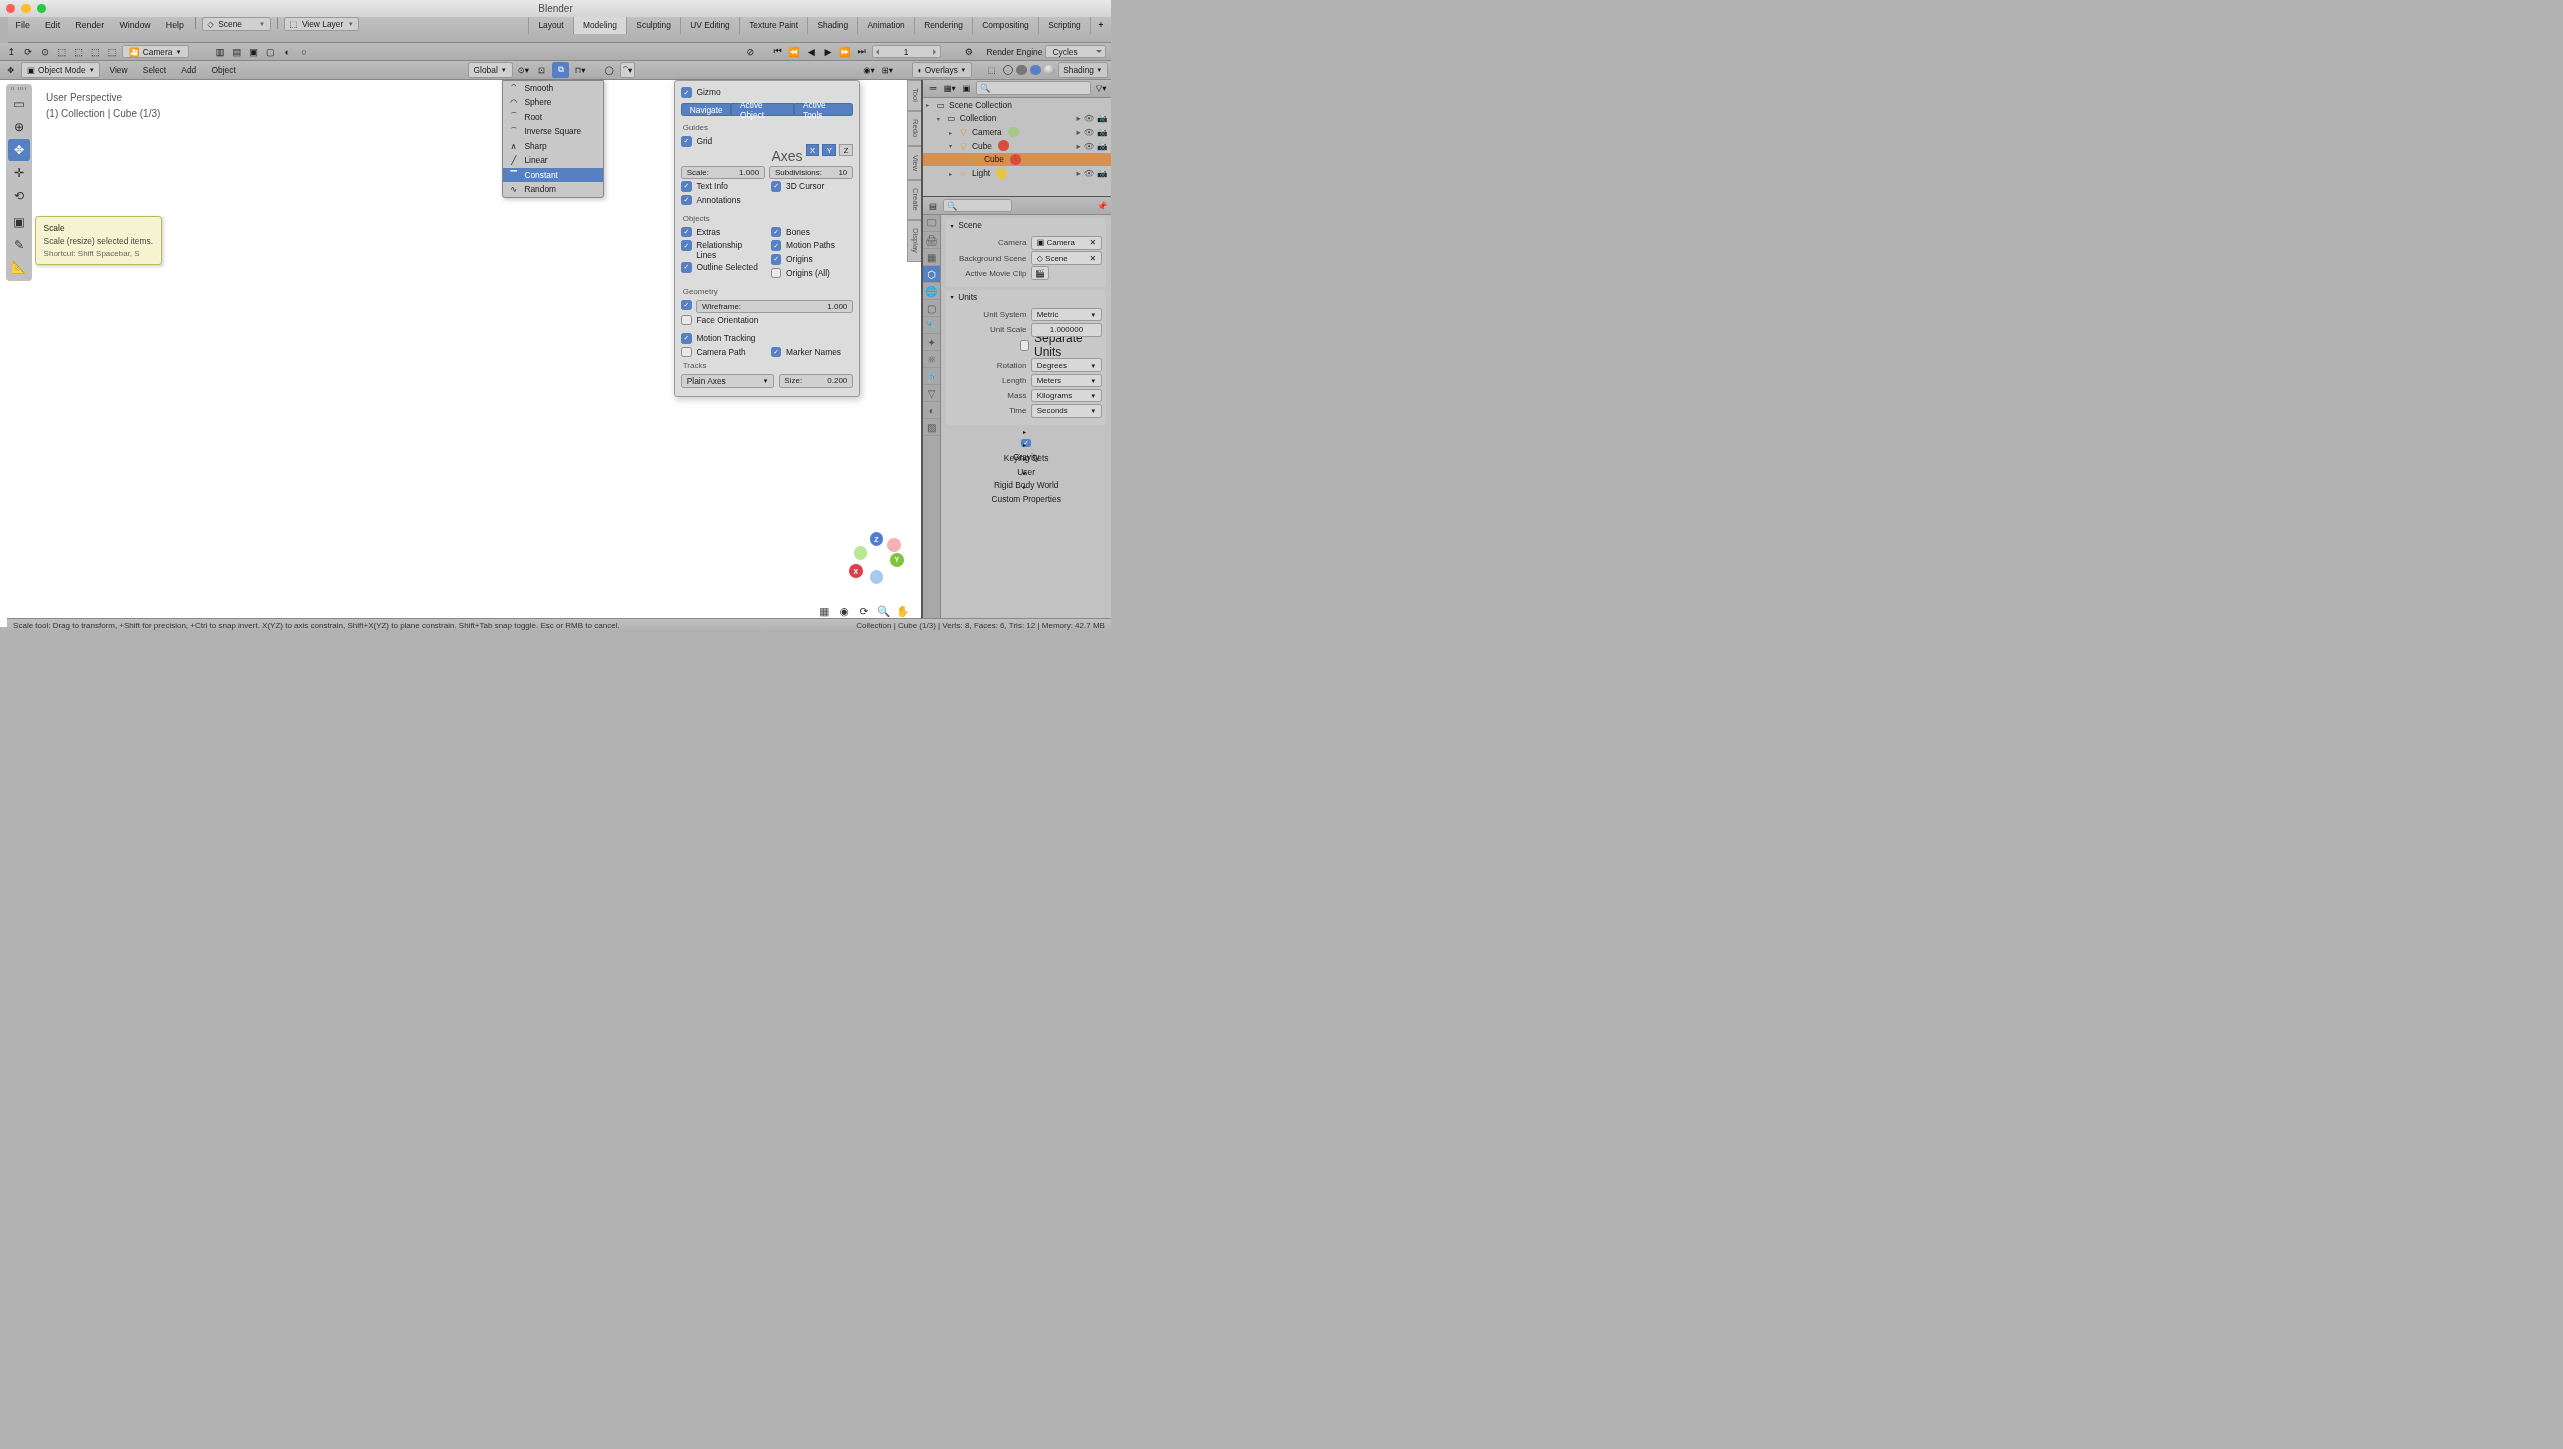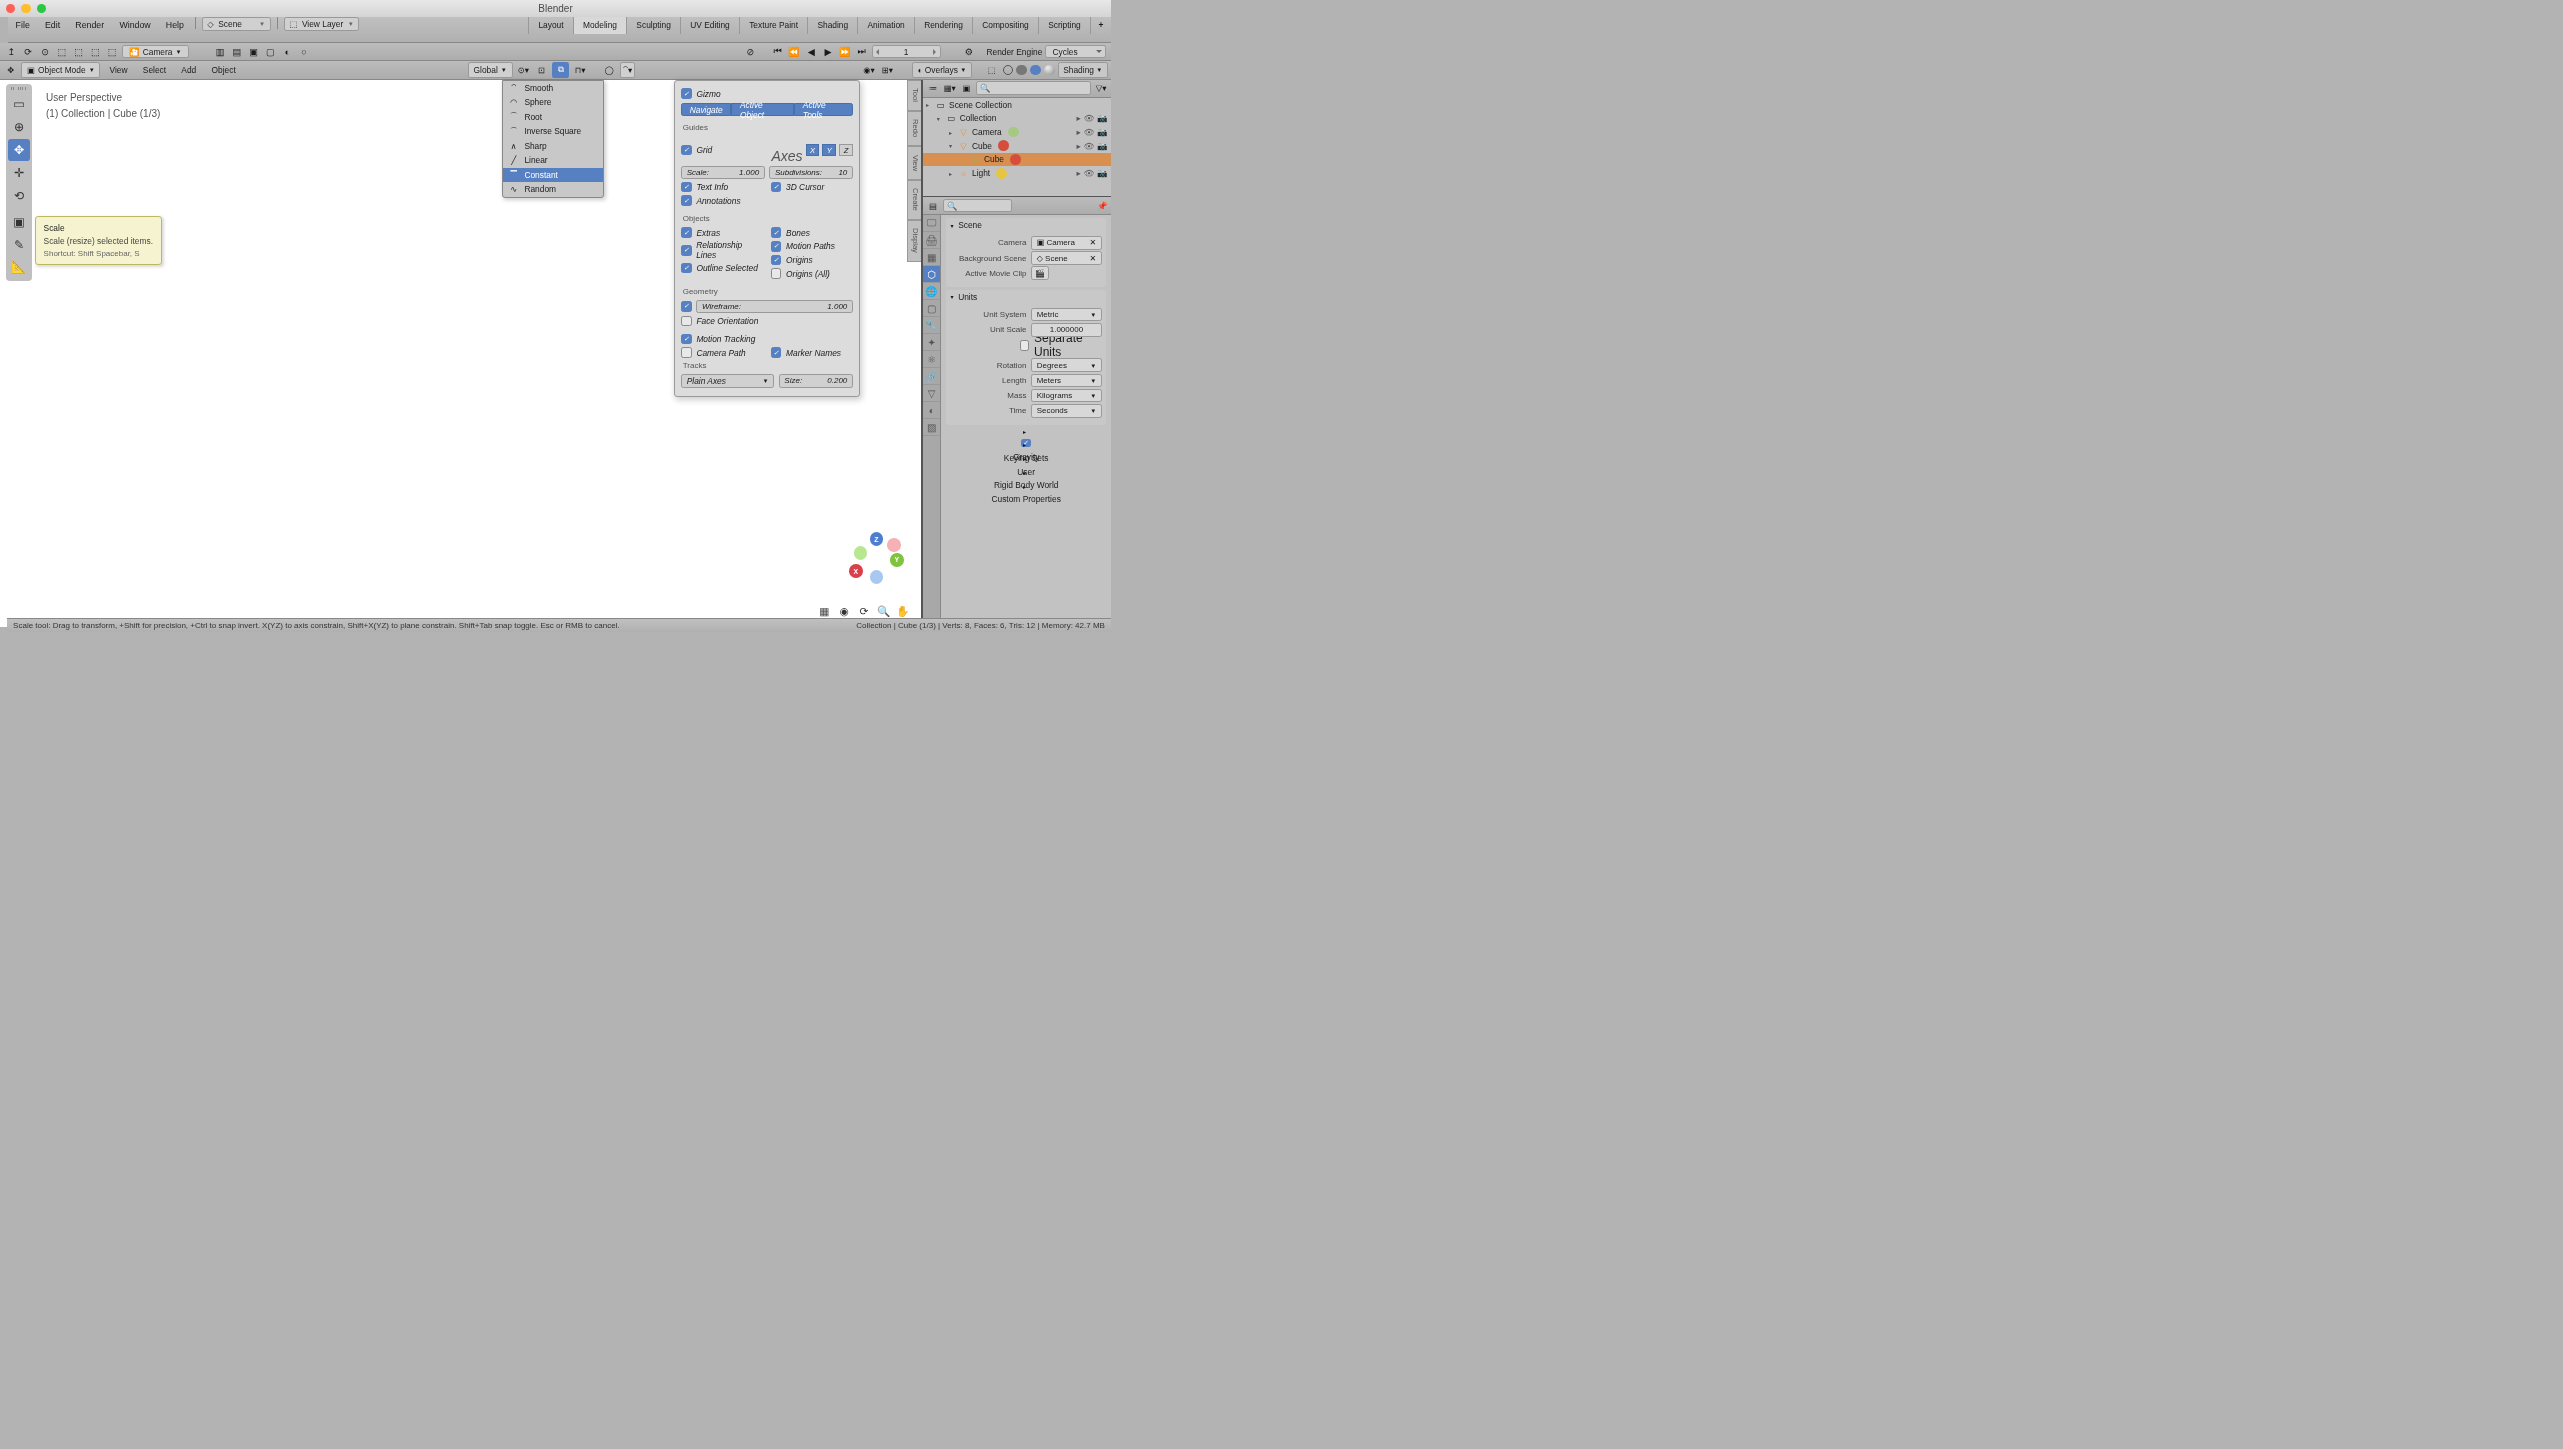--- a/index.html
+++ b/index.html
@@ -69,21 +69,21 @@
 
 
 .falloff{position:absolute;left:502px;top:0;width:102px;background:#c8c8c8;border:0.8px solid #888;border-radius:0 0 3.1px 3.1px;box-shadow:1.5px 1.5px 4.6px rgba(0,0,0,.2);overflow:hidden;}
 .falloff .frow{height:14.5px;display:flex;align-items:center;padding:0 6.1px;gap:6.1px;font-size:8.4px;}
 .falloff .frow.sel{background:#5680c2;color:#fff;}
 .falloff .ficon{width:9.2px;display:flex;justify-content:center;}
 
 
 .ovpop{position:absolute;left:674px;top:0;width:186px;background:#dcdcdc;border:0.8px solid #999;border-radius:3.1px;padding:6.1px 4.6px 7.6px;box-shadow:1.5px 2.3px 6.1px rgba(0,0,0,.2);font-size:8.4px;}
 .ovpop .ohdr{color:#555;margin:6.1px 3.1px 3.1px;font-size:8px;}
-.ovpop .orow{display:flex;align-items:center;gap:4.6px;padding:0.8px 1.5px;min-height:13.7px;font-style:italic;}
+.ovpop .orow{display:flex;gap:4.6px;padding:0.8px 1.5px;min-height:13.7px;}
 .ovpop .ock{width:10.7px;height:10.7px;border:0.8px solid #888;border-radius:2.3px;background:#e8e8e8;display:flex;align-items:center;justify-content:center;font-size:6.9px;color:#fff;}
 .ovpop .ock.on{background:#5680c2;border-color:#5680c2;}
 .ovpop .olabel{flex:0 0 auto;}
 .ovpop .bg{height:13.7px;padding:0 7.6px;background:#5680c2;color:#fff;border:0.8px solid #476faa;font-size:8.4px;display:flex;align-items:center;}
 .ovpop .bg:first-child{border-radius:2.3px 0 0 2.3px;}
 .ovpop .bg:last-child{border-radius:0 2.3px 2.3px 0;}
 .ovpop .twocol{display:flex;gap:4.6px;}
 .ovpop .col{flex:1;}
 .ovpop .axes{margin-left:auto;display:flex;align-items:center;gap:3.1px;}
 .ovpop .axes .albl{font-size:14px;color:#555;margin-top:12px;}

